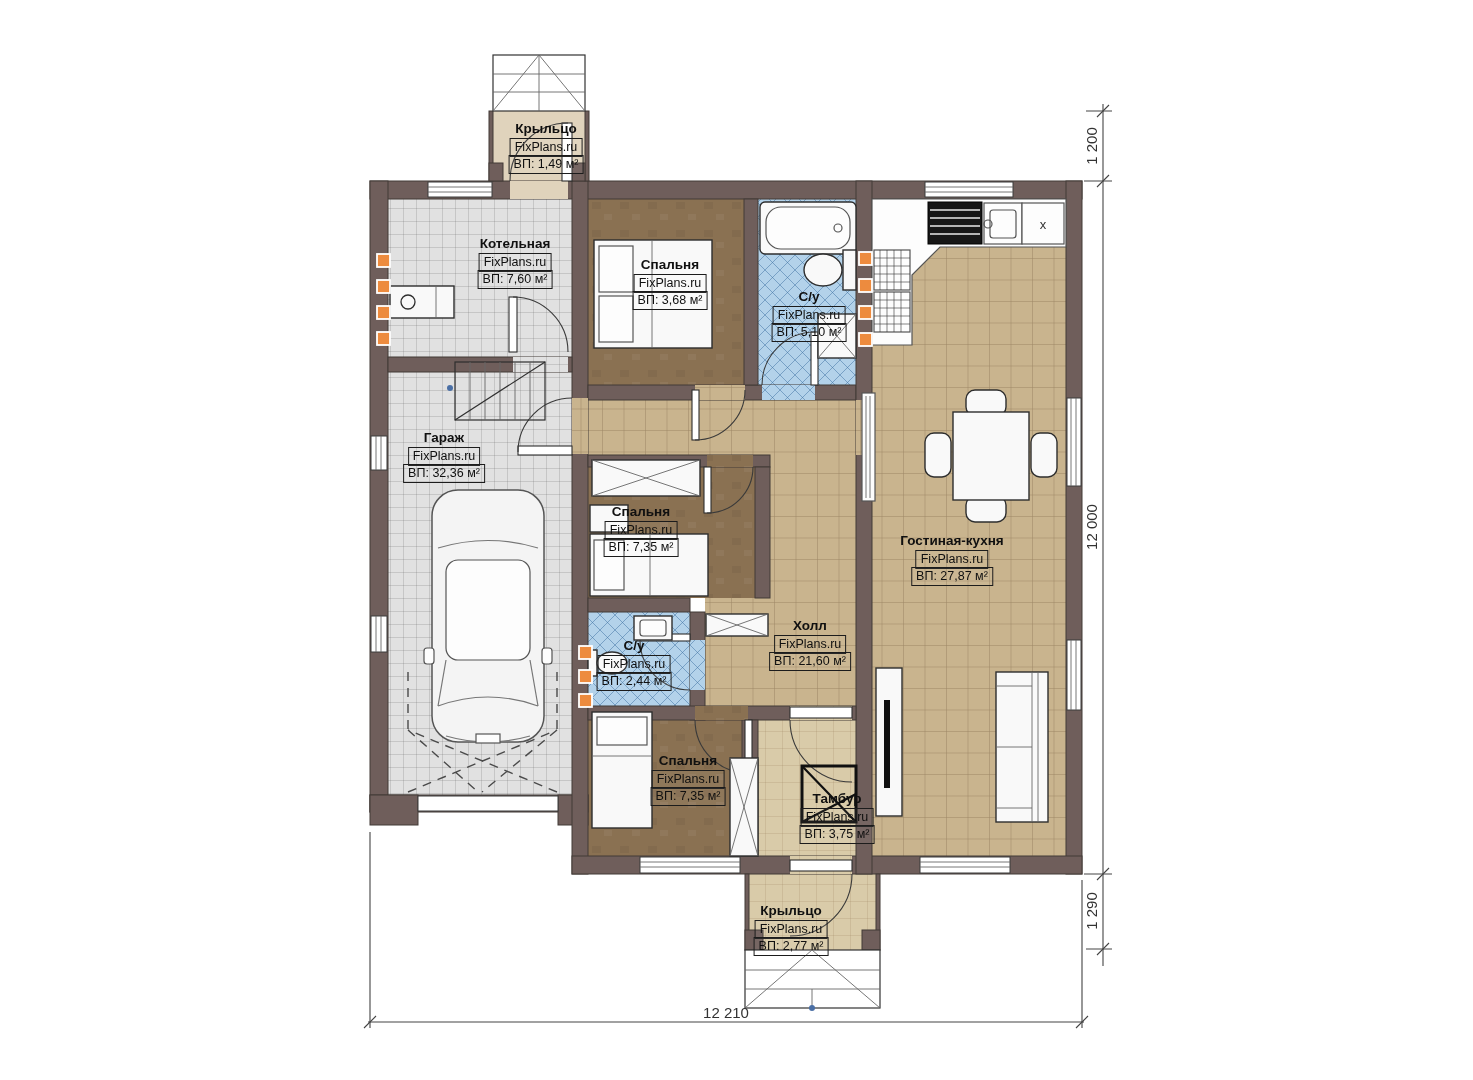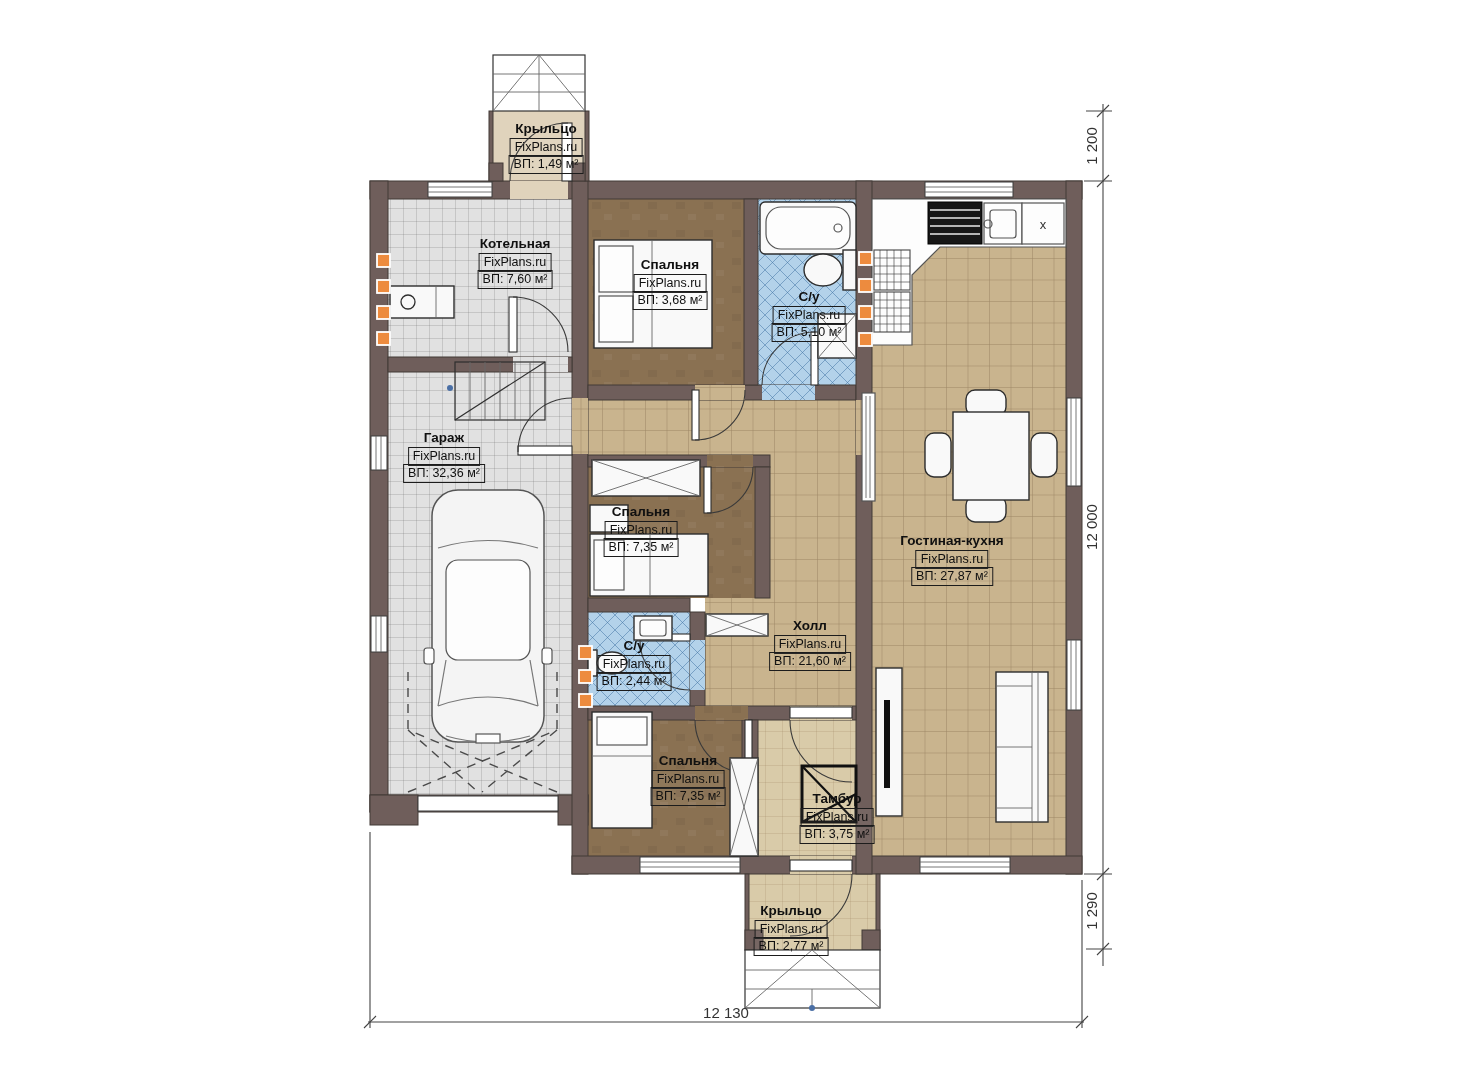--- a/index.html
+++ b/index.html
@@ -451,15 +451,15 @@
 
 <div class="room-label" style="left:791px;top:903px">
   <div class="room-name">Крыльцо</div>
   <div class="wm-box">FixPlans.ru</div>
   <div class="area-box">ВП: 2,77 м²</div>
 </div>
 
 <div class="dim-label vert" style="left:1091px;top:146px">1 200</div>
 <div class="dim-label vert" style="left:1091px;top:527px">12 000</div>
 <div class="dim-label vert" style="left:1091px;top:911px">1 290</div>
-<div class="dim-label" style="left:726px;top:1012px">12 130</div>
+<div class="dim-label" style="left:726px;top:1012px">12 210</div>
 
 </div>
 
 </body></html>

